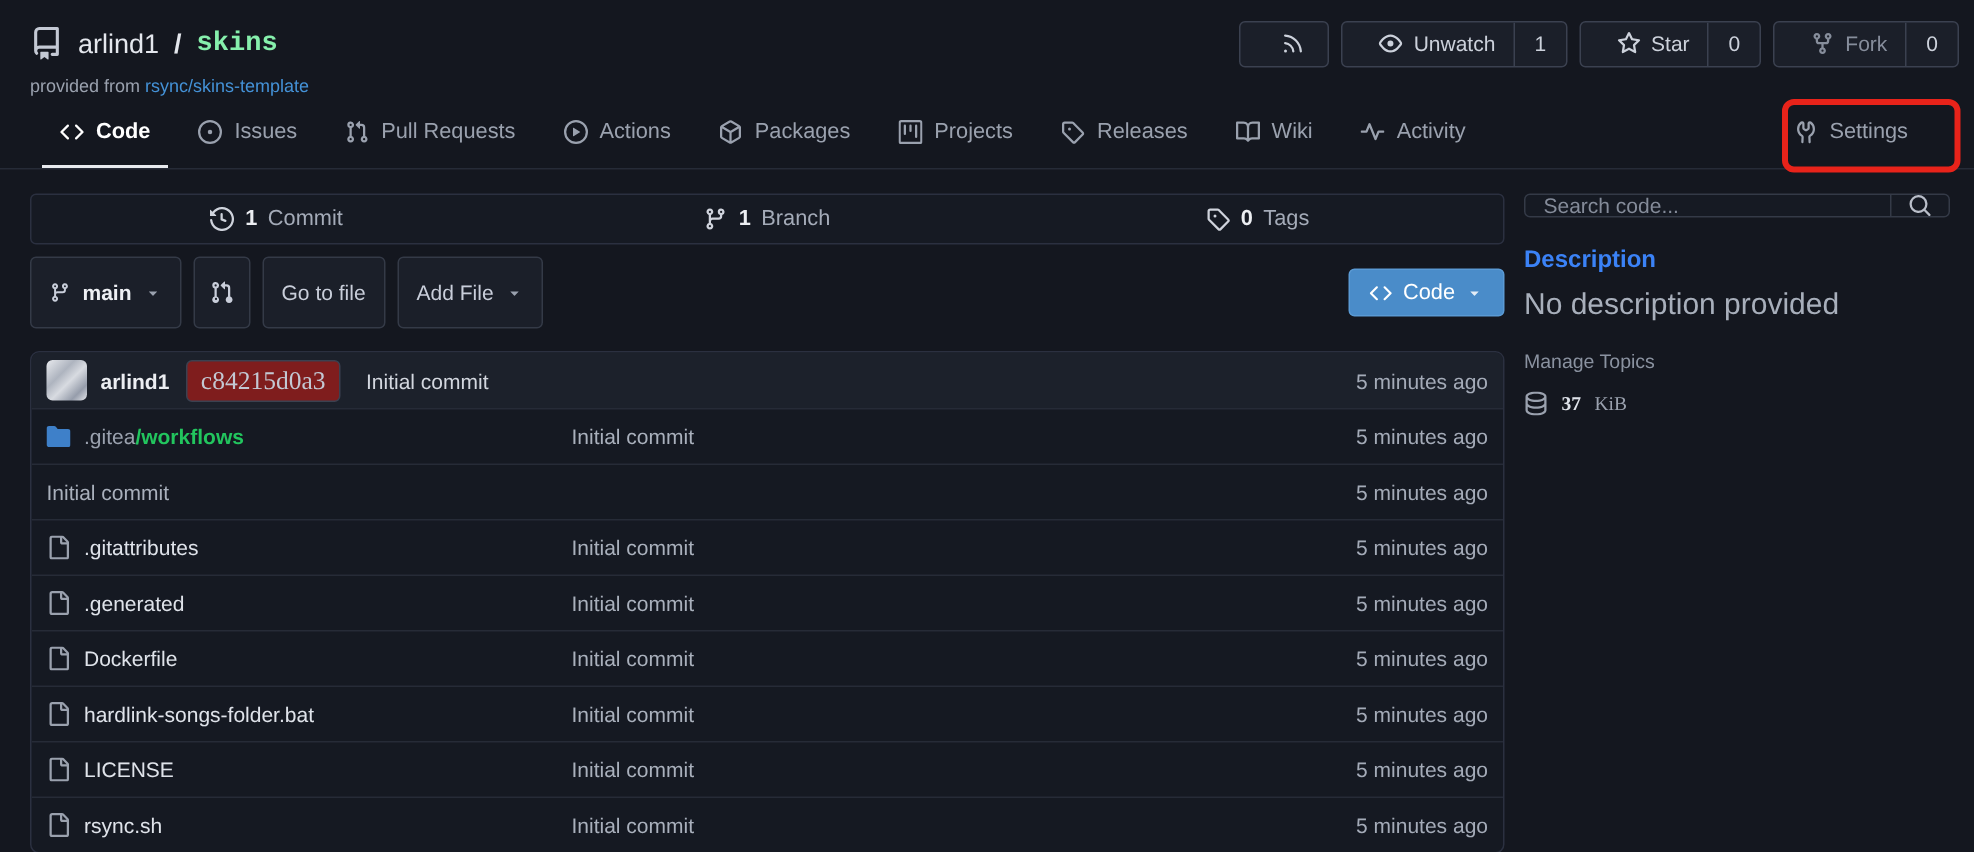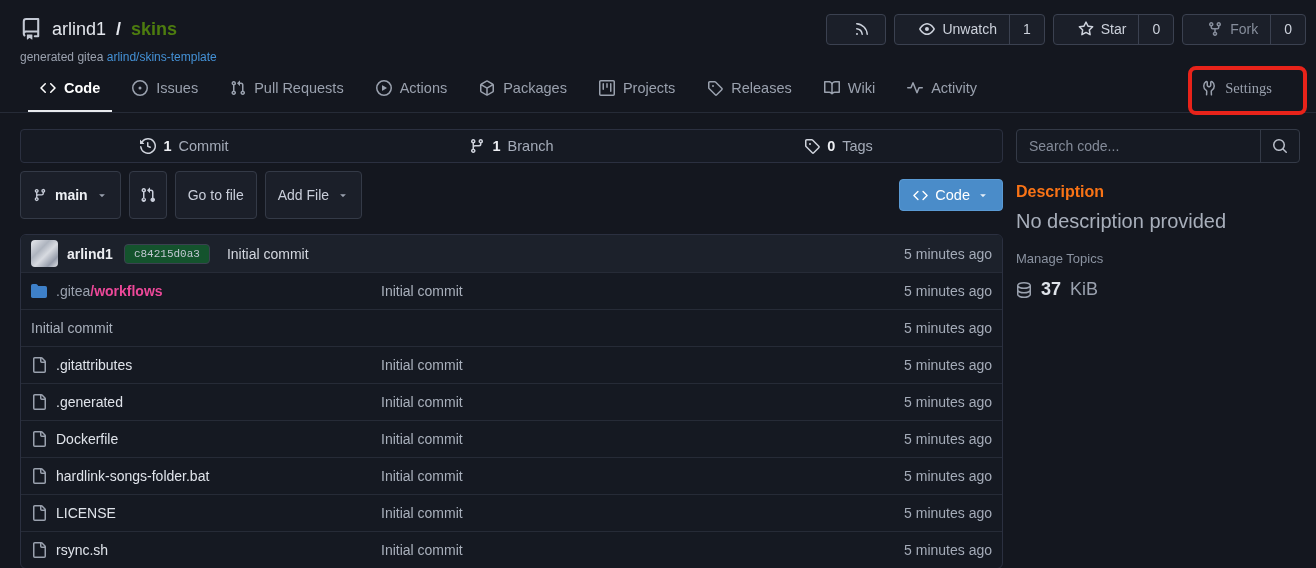--- a/index.html
+++ b/index.html
@@ -11,41 +11,41 @@
   }
   svg { display:block; flex:none; }
   a { text-decoration:none; color:inherit; cursor:pointer; }
 
   
   .repo-header { padding:12px 10px 0 20px; border-bottom:1px solid #262b37; }
   .title-row { display:flex; align-items:center; height:34px; }
   .repo-title { display:flex; align-items:center; gap:10px; font-size:18px; color:#e4e7ed; }
   .repo-title .icon { color:#c4c9d4; }
   .repo-title .sep { font-weight:700; }
-  .repo-title .name { font-weight:700; color:#4d7c0f; }
+  .repo-title .name { font-weight:700; color:#86efac;font-family:Liberation Mono, monospace; }
   .header-actions { margin-left:auto; display:flex; gap:8px; }
   .hbtn {
     display:flex; align-items:stretch; height:31px; background:#1b1f29;
     border:1px solid #3b4150; border-radius:4px; color:#ccd1db; overflow:hidden;padding-left:12px;
   }
   .hbtn .seg { display:flex; align-items:center; gap:7px; padding:0 12px; font-size:14px; }
   .hbtn .count { border-left:1px solid #3b4150; padding:0 13px; display:flex; align-items:center; }
   .hbtn.icon-only .seg { padding:0 15px; }
   .hbtn.dim .seg.lbl { color:#868d9b; }
   .gen-row { margin-top:4px; font-size:12px; color:#9aa1ae; }
   .gen-row a { color:#4491d6; }
 
   
   .nav-row { display:flex; align-items:stretch; margin-top:10px; height:38px; padding-left:8px; }
   .tab {
     display:flex; align-items:center; gap:8px; padding:0 12px 8px 12px;
     color:#9aa1ae; font-size:14.5px; border-bottom:2px solid transparent; margin-right:8px;
   }
   .tab.active { color:#fff; font-weight:700; border-bottom-color:#e8eaee; }
-  .tab.settings-tab { margin-left:auto; margin-right:22px;font-family:Liberation Serif, serif; }
+  .tab.settings-tab { margin-left:auto; margin-right:22px; }
 
   
   .page-body { display:flex; align-items:flex-start; padding:16px 0 0 20px; }
   .main-col { width:983px; }
   .side-col { width:284px; margin-left:13px; }
 
   
   .stats-bar {
     display:flex; height:34px; border:1px solid #2b3040; border-radius:4px;
     align-items:center; background:#161a23;
@@ -73,52 +73,52 @@
   .file-table { margin-top:15px; border:1px solid #2b3040; border-radius:6px; overflow:hidden; background:#151922; }
   .commit-row {
     display:flex; align-items:center; height:37px; padding:0 10px; background:#1c212b; gap:9px;
   }
   .avatar {
     width:27px; height:27px; border-radius:4px; flex:none;
     background:linear-gradient(135deg,#e8eaee 0%,#aeb4bf 35%,#d8dbe1 55%,#969dab 80%,#e3e5ea 100%);
   }
   .commit-author { font-weight:700; color:#eceef2; }
   .commit-hash {
-    font-family:Liberation Mono, monospace; font-size:11px; color:#c3c8d3;
-    background:#14532d; border:1px solid #3b4150; border-radius:4px; padding:3px 9px; margin-left:2px;
+    font-family:Liberation Serif, serif; font-size:17px; color:#c3c8d3;
+    background:#7f1d1d; border:1px solid #3b4150; border-radius:4px; padding:3px 9px; margin-left:2px;
   }
   .commit-msg { color:#d3d7df; margin-left:8px; }
   .commit-time, .cell-time { margin-left:auto; color:#a4abb8; font-size:14px; }
   .file-row { display:flex; align-items:center; height:37px; padding:0 10px; border-top:1px solid #262b37; }
   .cell-name { display:flex; align-items:center; gap:9px; width:350px; color:#dfe3ea; }
   .cell-name .dim { color:#9aa1ae;text-align:center; }
-  .cell-name .strong { font-weight:600; color:#ec4899; }
+  .cell-name .strong { font-weight:600; color:#22c55e; }
   .cell-msg { flex:1; color:#a9b0bc; }
   .cell-time { width:140px; text-align:right; }
   .icon-folder { color:#3e80c9; }
   .icon-file { color:#9aa1ae; }
 
   
   .search-box {
-    display:flex; height:34px; border:1px solid #343a47; border-radius:4px;
+    display:flex; height:16px; border:1px solid #343a47; border-radius:4px;
     background:#161a23; overflow:hidden; align-items:stretch;
   }
   .search-box input {
     flex:1; background:transparent; border:none; outline:none; padding:0 12px;
     color:#d6dae2; font-family:"Liberation Sans", sans-serif; font-size:14px;
   }
   .search-box input::placeholder { color:#848b99; }
   .search-btn {
     width:39px; display:flex; align-items:center; justify-content:center;
     border-left:1px solid #343a47; color:#b9bec9; background:transparent; cursor:pointer;
   }
-  .desc-title { margin-top:20px; font-size:16px; font-weight:700; color:#f97316; }
+  .desc-title { margin-top:20px; font-size:16px; font-weight:700; color:#3b82f6; }
   .desc-text { margin-top:9px; font-size:20px; color:#a8afbb; }
   .manage-topics { display:inline-block; margin-top:18px; font-size:13px; color:#8a92a0; }
-  .size-row { margin-top:13px; display:flex; align-items:center; gap:9px; color:#9aa1ae; font-size:18px; }
+  .size-row { margin-top:13px; display:flex; align-items:center; gap:9px; color:#9aa1ae; font-size:13px;font-family:Liberation Serif, serif; }
   .size-row b { color:#dfe3ea; font-weight:700; }
 
   
   .annotation {
     position:absolute; left:1188px; top:66px; width:119px; height:49px;
     border:4px solid #e8231a; border-radius:8px; pointer-events:none;
   }
 </style>
 </head>
 <body>
@@ -176,22 +176,22 @@
                 </svg>
               </span>
             <span>Fork</span>
           </span>
           <span class="count">0</span>
         </div>
       </div>
     </div>
 
     <div class="gen-row">
-      <span>generated gitea</span>
-      <a>arlind/skins-template</a>
+      <span>provided from</span>
+      <a>rsync/skins-template</a>
     </div>
 
     <nav class="nav-row">
       <a class="tab active">
         <span>
             <svg width="16" height="16" viewBox="0 0 16 16" fill="currentColor">
               <path d="m11.28 3.22 4.25 4.25a.75.75 0 0 1 0 1.06l-4.25 4.25a.749.749 0 0 1-1.275-.326.749.749 0 0 1 .215-.734L13.94 8l-3.72-3.72a.749.749 0 0 1 .326-1.275.749.749 0 0 1 .734.215Zm-6.56 0a.751.751 0 0 1 1.042.018.751.751 0 0 1 .018 1.042L2.06 8l3.72 3.72a.749.749 0 0 1-.326 1.275.749.749 0 0 1-.734-.215L.47 8.53a.75.75 0 0 1 0-1.06Z"></path>
             </svg>
           </span>
         <span>Code</span>

